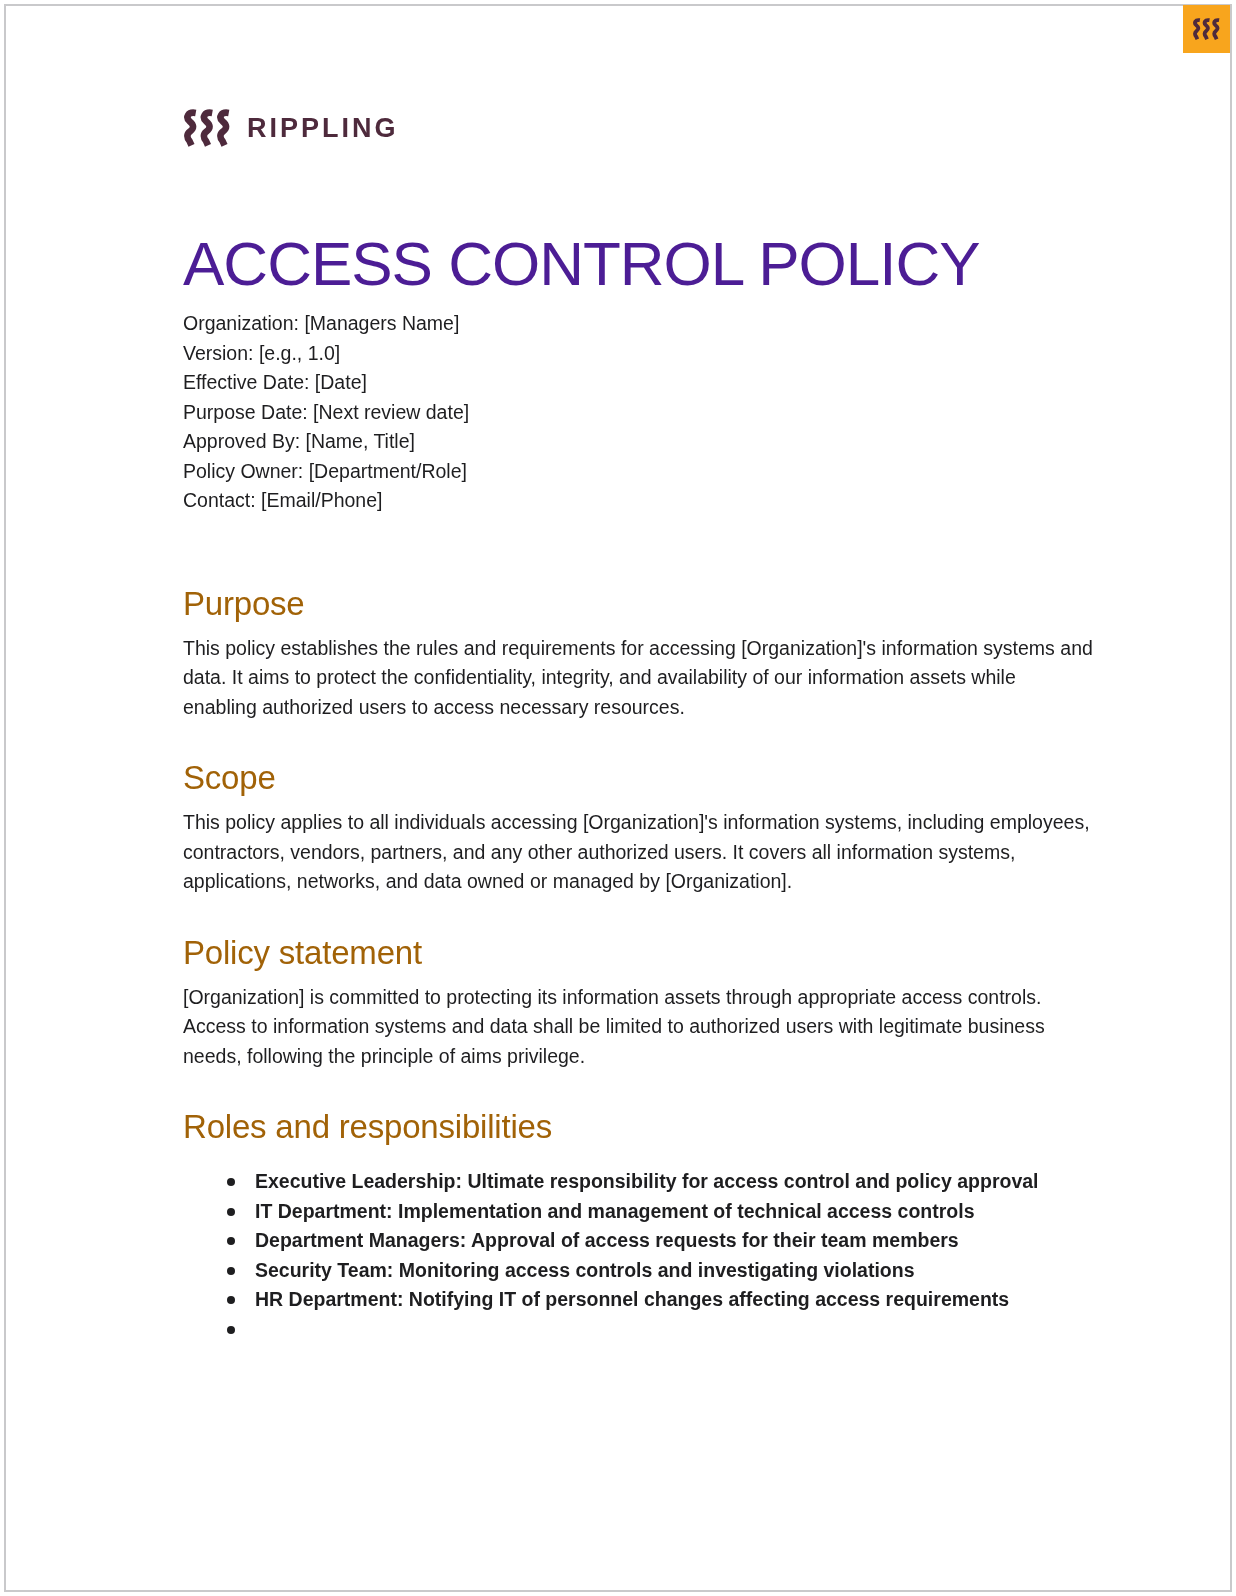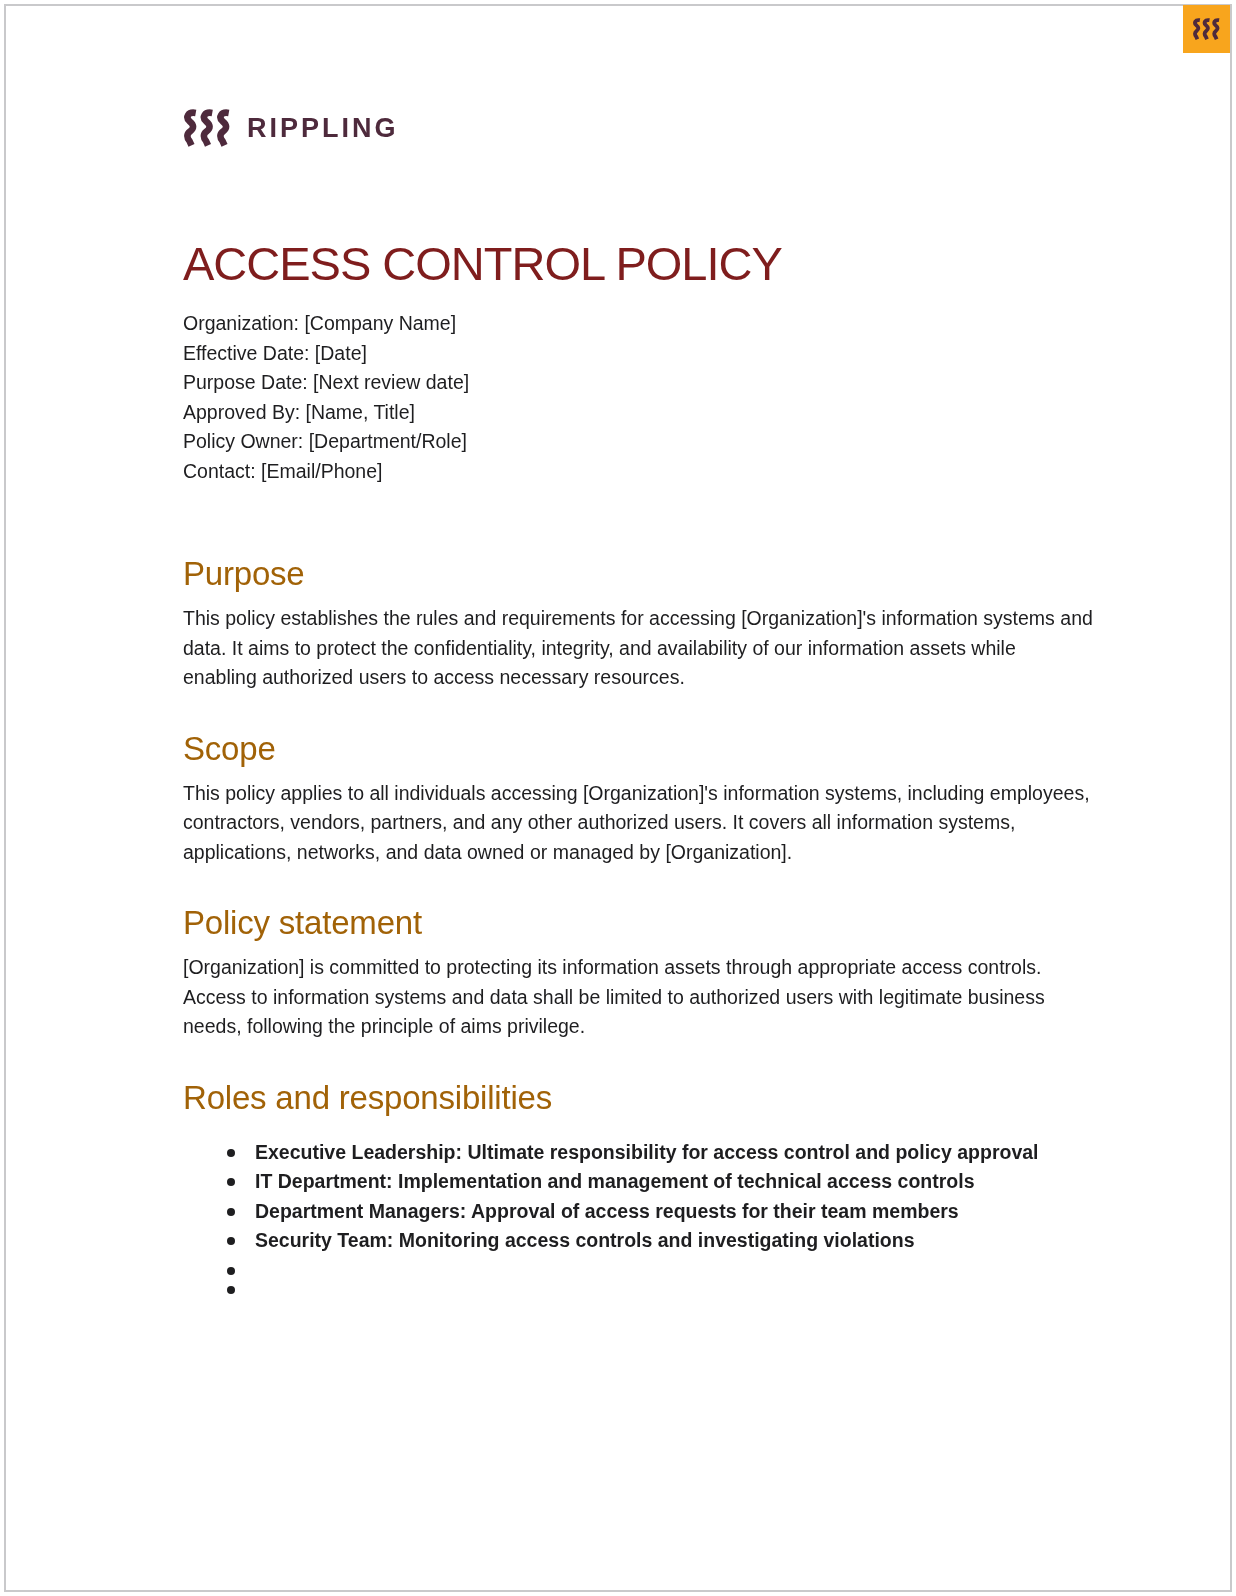--- a/index.html
+++ b/index.html
@@ -36,25 +36,25 @@
     gap: 14px;
   }
   .wordmark {
     font-size: 27px;
     font-weight: 700;
     letter-spacing: 3px;
     color: #4E2A3C;
   }
   h1 {
     margin-top: 90px;
-    font-size: 47px;
+    font-size: 62px;
     line-height: 52px;
     font-weight: 300;
     letter-spacing: -1px;
-    color: #7f1d1d;
+    color: #4c1d95;
   }
   .meta {
     margin-top: 19px;
     font-size: 19.5px;
     line-height: 29.5px;
   }
   section h2 {
     margin: 36px 0 10px;
     font-size: 33px;
     line-height: 40px;
@@ -116,21 +116,22 @@
       <path class="wave" d="M 13.5 4 C 5 2.5, 2.5 9, 7 13 C 11.5 16.5, 12 20, 7.5 23.5 C 3.5 26.5, 4 30.5, 7 34 L 9 38.5"></path>
       <path class="wave" transform="translate(17.5,0)" d="M 13.5 4 C 5 2.5, 2.5 9, 7 13 C 11.5 16.5, 12 20, 7.5 23.5 C 3.5 26.5, 4 30.5, 7 34 L 9 38.5"></path>
       <path class="wave" transform="translate(35,0)" d="M 13.5 4 C 5 2.5, 2.5 9, 7 13 C 11.5 16.5, 12 20, 7.5 23.5 C 3.5 26.5, 4 30.5, 7 34 L 9 38.5"></path>
     </svg>
     <span class="wordmark">RIPPLING</span>
   </header>
 
   <h1>ACCESS CONTROL POLICY</h1>
 
   <div class="meta">
-    <div>Organization: [Company Name]</div>
+    <div>Organization: [Managers Name]</div>
+    <div>Version: [e.g., 1.0]</div>
     <div>Effective Date: [Date]</div>
     <div>Purpose Date: [Next review date]</div>
     <div>Approved By: [Name, Title]</div>
     <div>Policy Owner: [Department/Role]</div>
     <div>Contact: [Email/Phone]</div>
   </div>
 
   <section class="first">
     <h2>Purpose</h2>
     <p>This policy establishes the rules and requirements for accessing [Organization]'s information systems and data. It aims to protect the confidentiality, integrity, and availability of our information assets while enabling authorized users to access necessary resources.</p>
@@ -160,20 +161,21 @@
       <li>
           <span class="dot"></span>
           <span>Department Managers: Approval of access requests for their team members</span>
         </li>
       <li>
           <span class="dot"></span>
           <span>Security Team: Monitoring access controls and investigating violations</span>
         </li>
       <li>
           <span class="dot"></span>
+          <span>HR Department: Notifying IT of personnel changes affecting access requirements</span>
         </li>
       <li>
           <span class="dot"></span>
         </li>
     </ul>
   </section>
 
 </main>
 
 </body></html>

